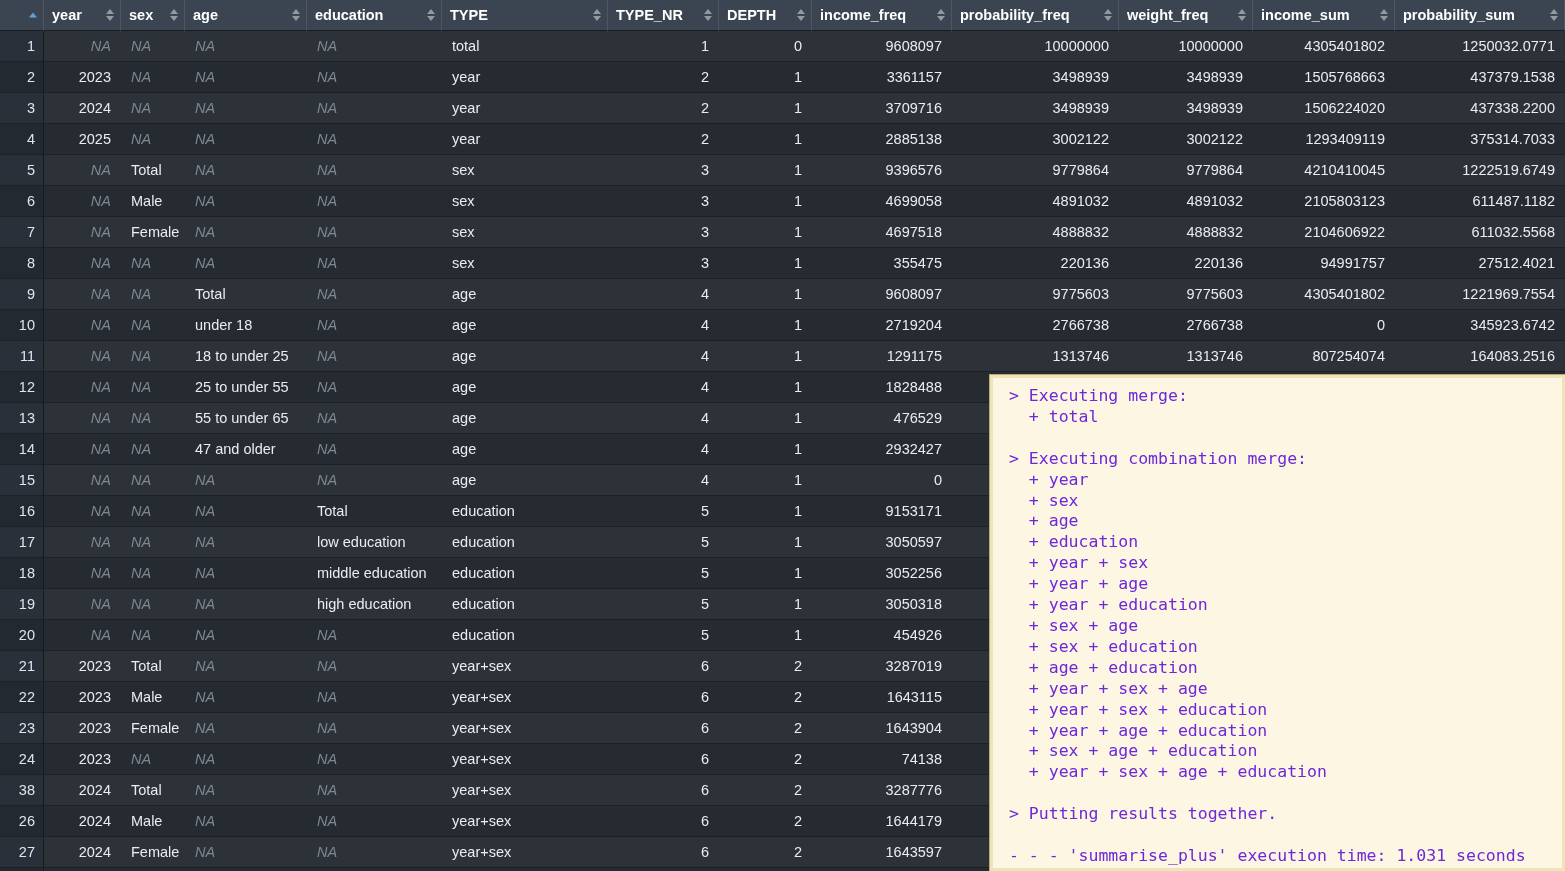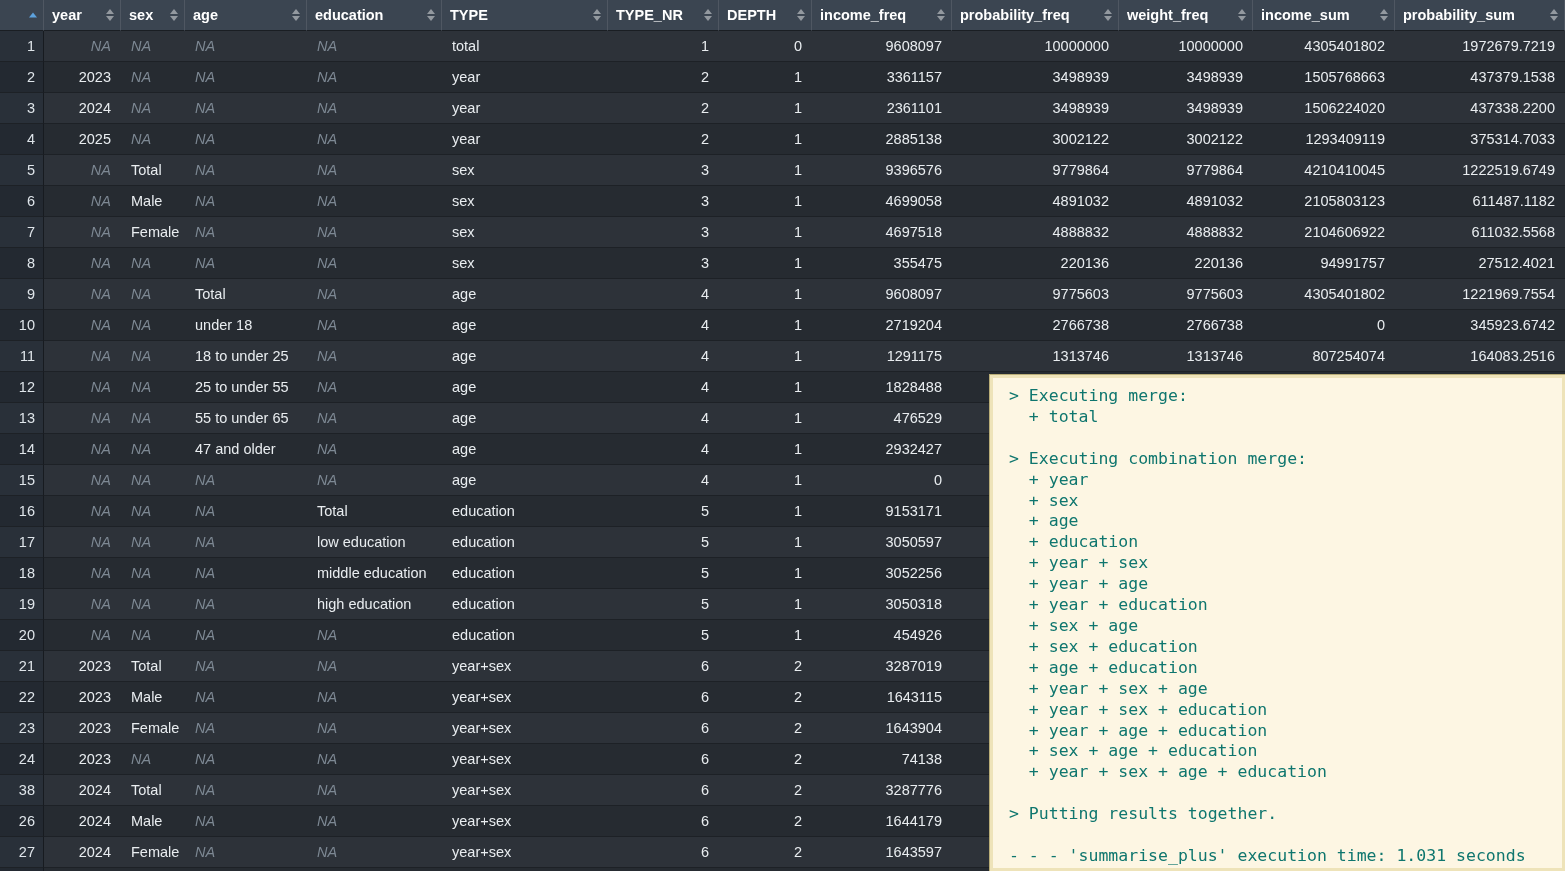--- a/index.html
+++ b/index.html
@@ -83,21 +83,21 @@
     box-shadow: 0 0 0 1px #b9ad77;
     padding: 8px 14px 0 16px;
     overflow: hidden;
     z-index: 10;
   }
   #console-output {
     margin: 0;
     font-family: "DejaVu Sans Mono", monospace;
     font-size: 16.5px;
     line-height: 20.9px;
-    color: #0f766e;
+    color: #6d28d9;
     white-space: pre;
   }
 </style>
 </head>
 <body>
 
 <div class="app">
   <table>
     <colgroup>
       <col style="width:44px">
@@ -178,21 +178,21 @@
           <td class="chr na">NA</td>
           <td class="chr na">NA</td>
           <td class="chr na">NA</td>
           <td class="chr">total</td>
           <td class="num">1</td>
           <td class="num">0</td>
           <td class="num">9608097</td>
           <td class="num">10000000</td>
           <td class="num">10000000</td>
           <td class="num">4305401802</td>
-          <td class="num">1972679.7219</td>
+          <td class="num">1250032.0771</td>
         </tr>
         <tr>
           <td class="rownum">2</td>
           <td class="num">2023</td>
           <td class="chr na">NA</td>
           <td class="chr na">NA</td>
           <td class="chr na">NA</td>
           <td class="chr">year</td>
           <td class="num">2</td>
           <td class="num">1</td>
@@ -204,21 +204,21 @@
         </tr>
         <tr>
           <td class="rownum">3</td>
           <td class="num">2024</td>
           <td class="chr na">NA</td>
           <td class="chr na">NA</td>
           <td class="chr na">NA</td>
           <td class="chr">year</td>
           <td class="num">2</td>
           <td class="num">1</td>
-          <td class="num">2361101</td>
+          <td class="num">3709716</td>
           <td class="num">3498939</td>
           <td class="num">3498939</td>
           <td class="num">1506224020</td>
           <td class="num">437338.2200</td>
         </tr>
         <tr>
           <td class="rownum">4</td>
           <td class="num">2025</td>
           <td class="chr na">NA</td>
           <td class="chr na">NA</td>

